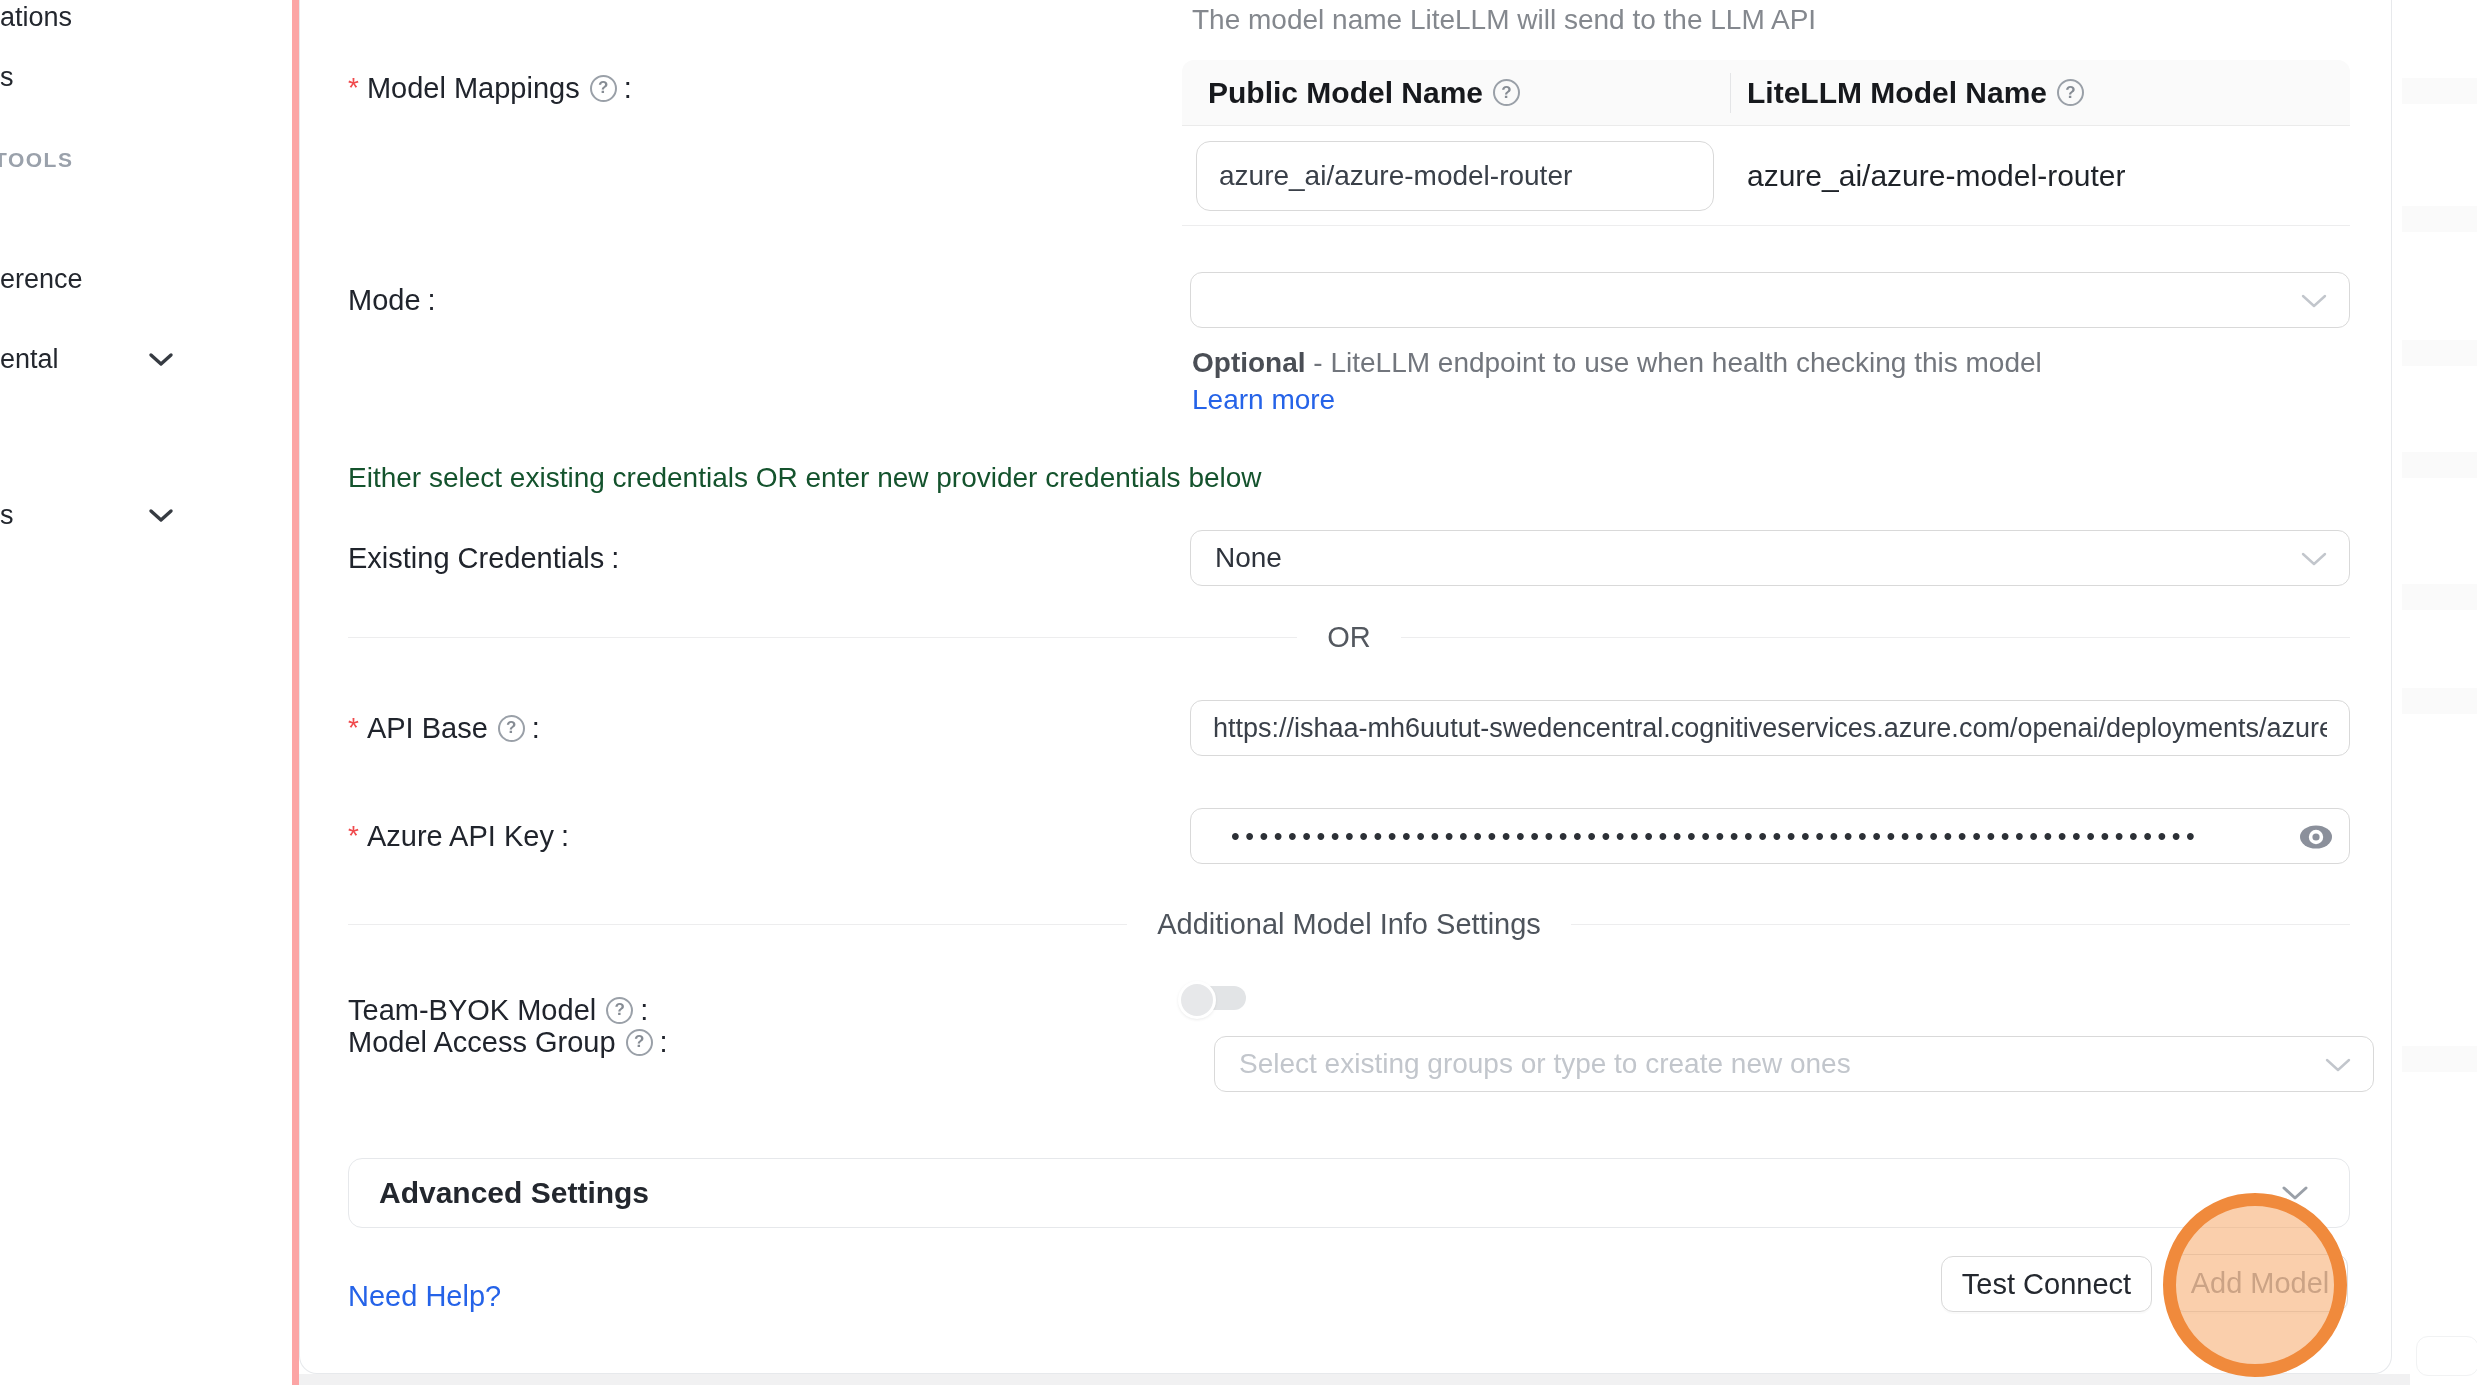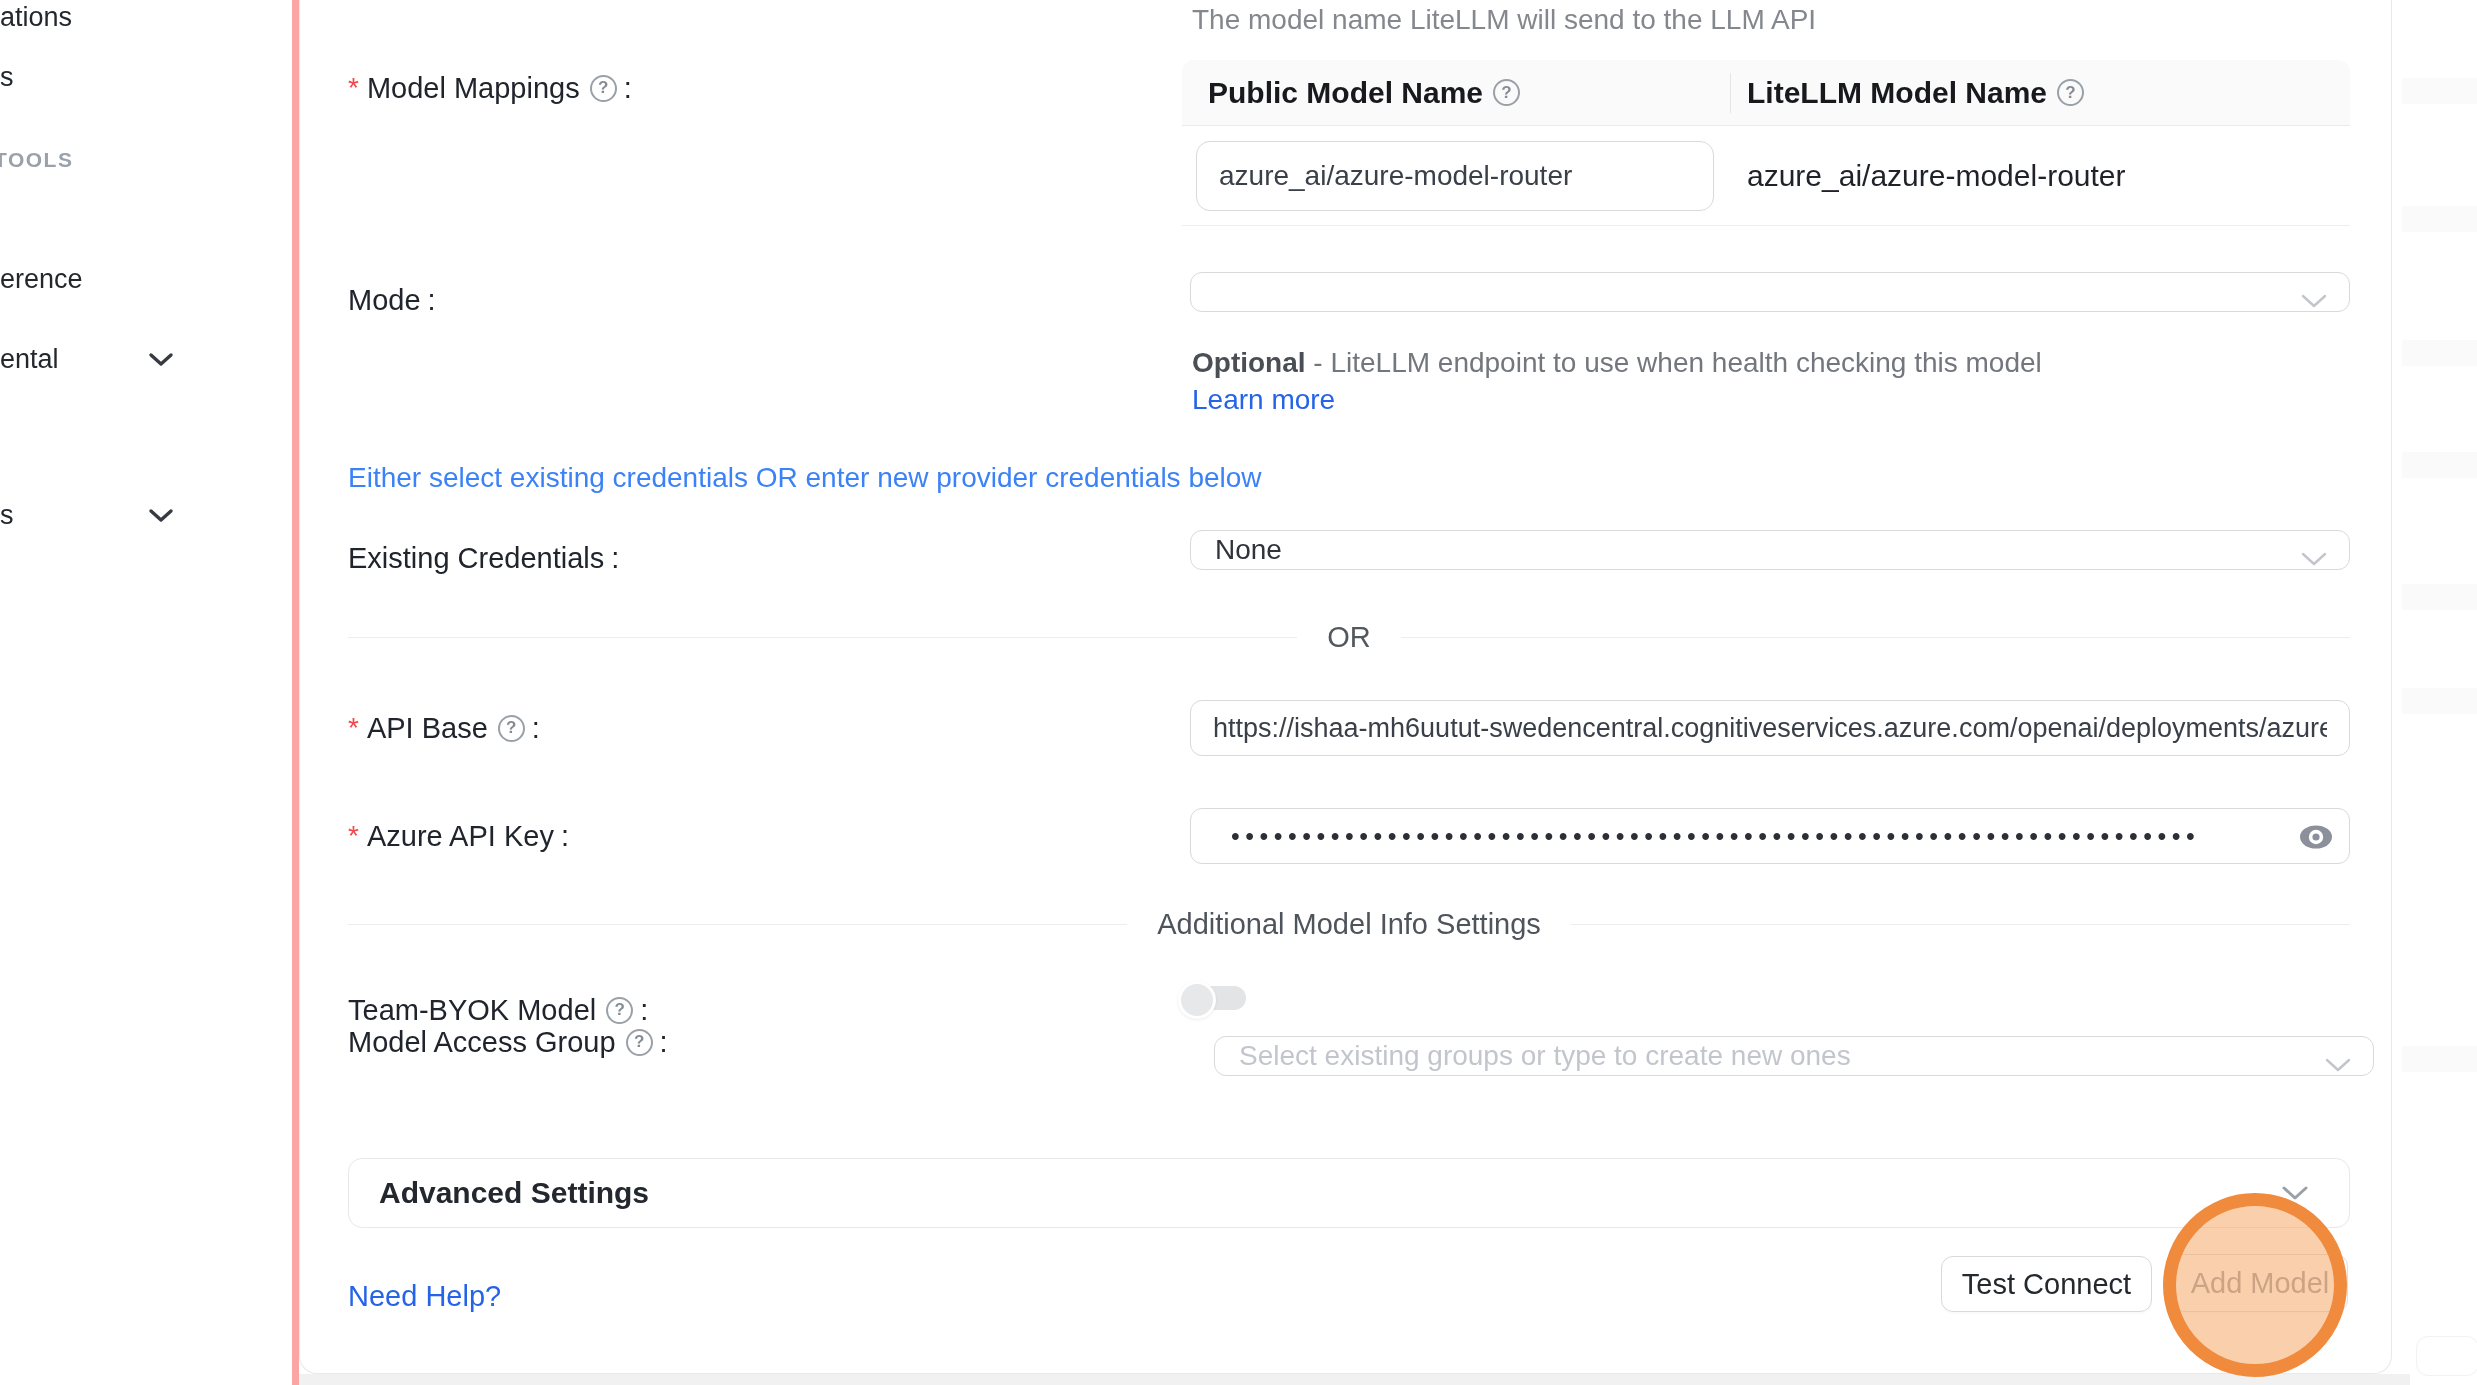--- a/index.html
+++ b/index.html
@@ -14,29 +14,29 @@
 
   
   .card{position:absolute;left:299px;top:-12px;width:2093px;height:1386px;background:#fff;
         border:1px solid #e7e9ec;border-top:none;border-radius:0 0 18px 18px;box-sizing:border-box;}
   .bottom-strip{position:absolute;left:299px;top:1374px;width:2111px;height:11px;background:#f1f1f2;}
   .bg-bar{position:absolute;left:2402px;width:75px;height:26px;background:#fafafa;}
   .bg-box{position:absolute;left:2416px;top:1336px;width:61px;height:38px;background:#fff;border:1px solid #f1f2f3;border-radius:12px;}
 
   
   .hint{font-size:28px;color:#84888e;}
-  .note{font-size:28px;color:#3b82f6;}
+  .note{font-size:28px;color:#14532d;}
   .field-label{display:flex;align-items:center;font-size:29px;color:#20242c;height:56px;white-space:nowrap;}
   .req{color:#f04a4d;margin-right:8px;font-size:28px;}
   .colon{margin-left:7px;}
   .qicon{display:inline-flex;align-items:center;justify-content:center;width:27px;height:27px;margin-left:10px;
          border:2px solid #9aa0a8;border-radius:50%;font-size:17px;font-weight:700;color:#868c94;box-sizing:border-box;}
 
   
-  .select{position:absolute;width:1160px;height:40px;background:#fff;border:1px solid #d9d9d9;border-radius:12px;
+  .select{position:absolute;width:1160px;height:56px;background:#fff;border:1px solid #d9d9d9;border-radius:12px;
           box-sizing:border-box;display:flex;align-items:center;padding:0 60px 0 24px;font-size:28px;color:#2e333c;}
   .select .chev{position:absolute;right:22px;top:20px;}
   .placeholder{color:#c2c6cc;}
   .text-input{position:absolute;box-sizing:border-box;background:#fff;border:1px solid #d9d9d9;border-radius:12px;
               padding:0 22px;font-family:"Liberation Sans",sans-serif;color:#3a4049;outline:none;}
 
   
   .mtable{position:absolute;left:1182px;top:60px;width:1168px;}
   .mhead{display:flex;align-items:center;height:66px;background:#fafafa;border-radius:12px 12px 0 0;border-bottom:1px solid #ebebeb;box-sizing:border-box;}
   .mhead .hcell{display:flex;align-items:center;font-size:30px;font-weight:700;color:#17191d;}

